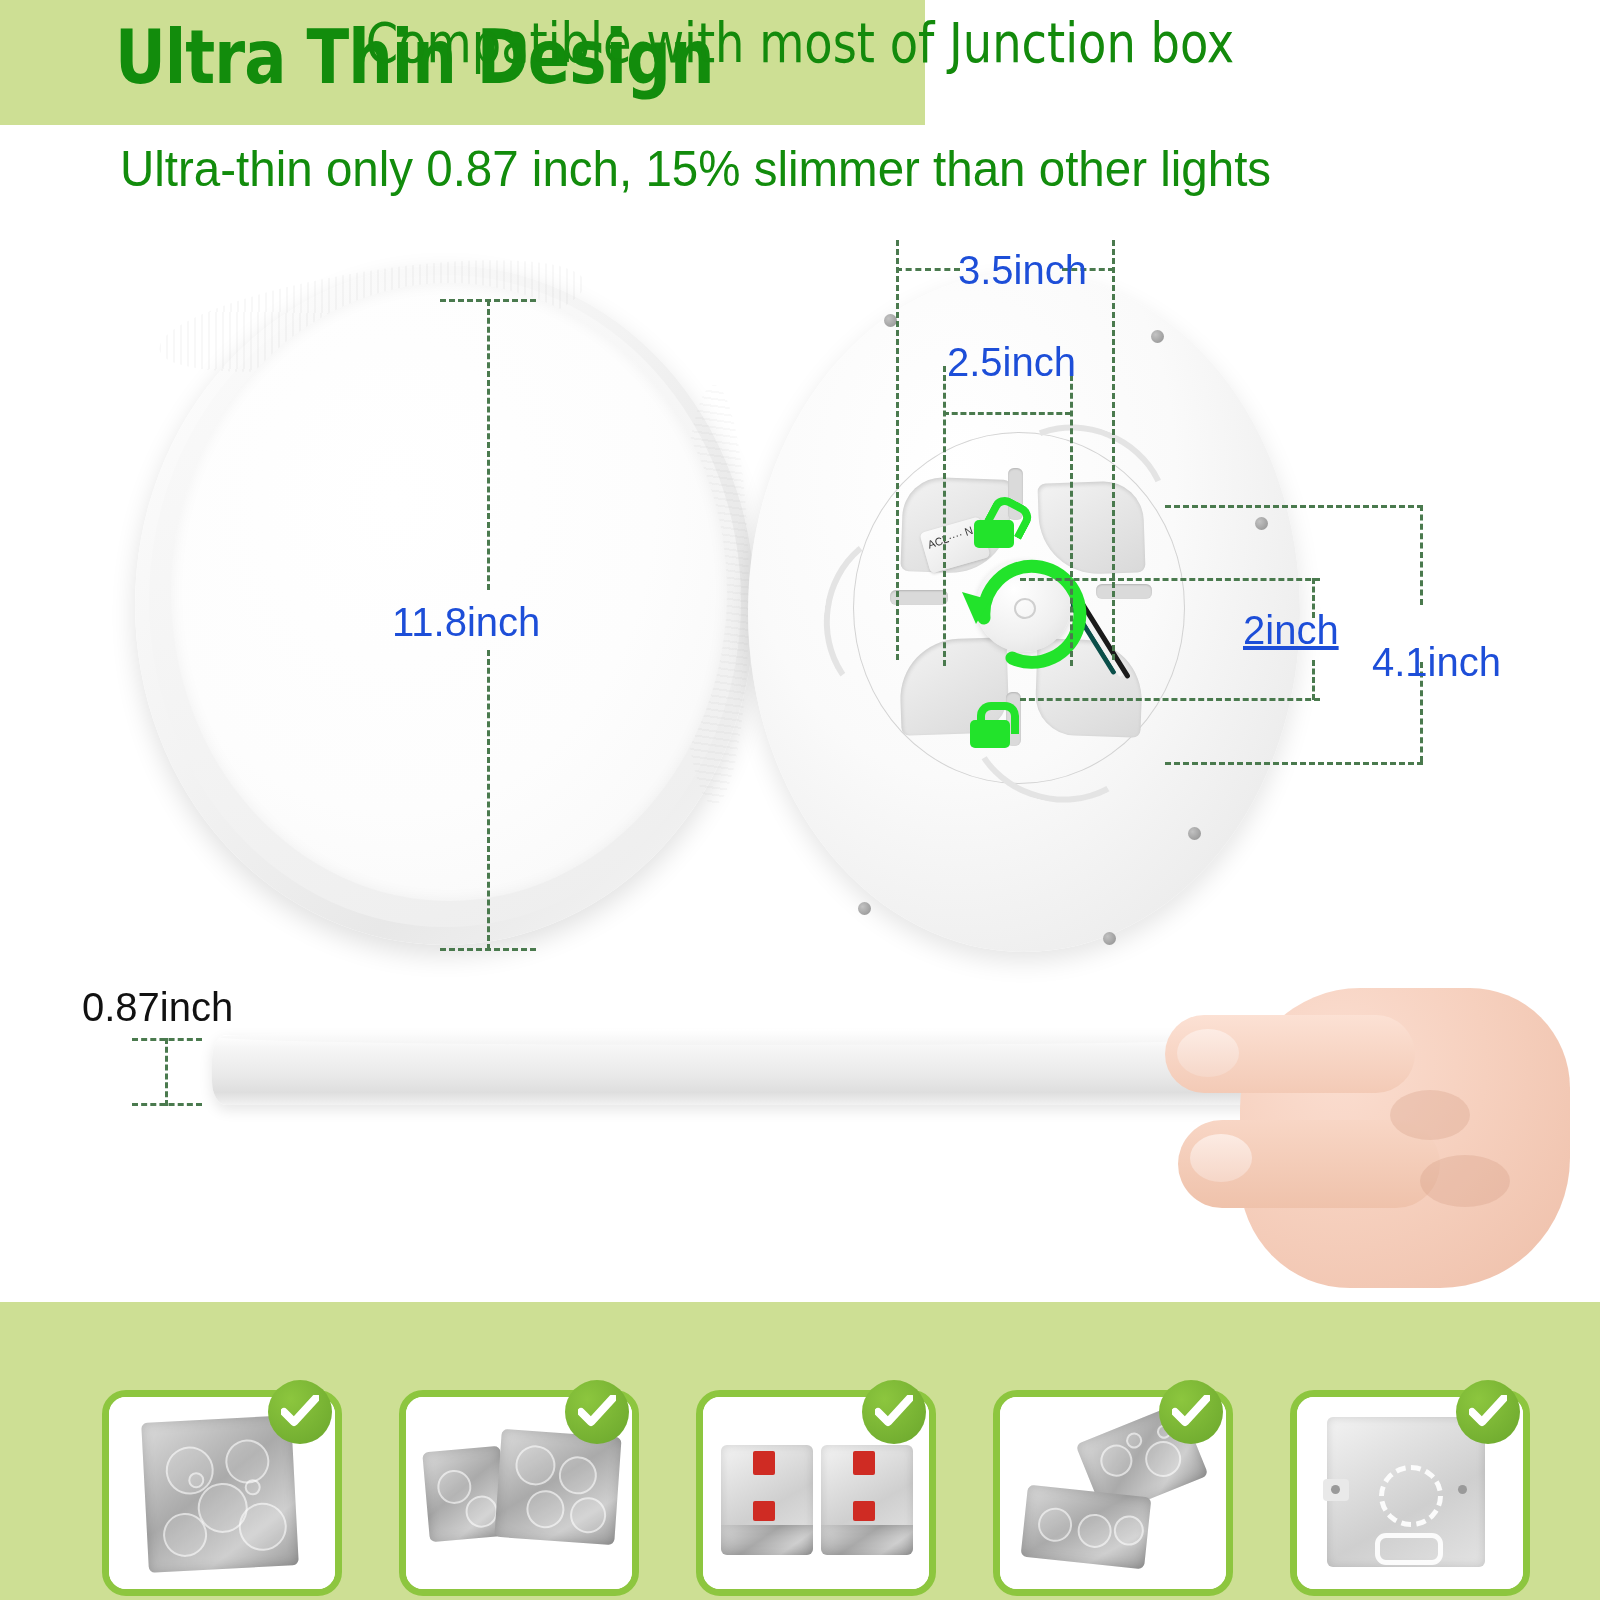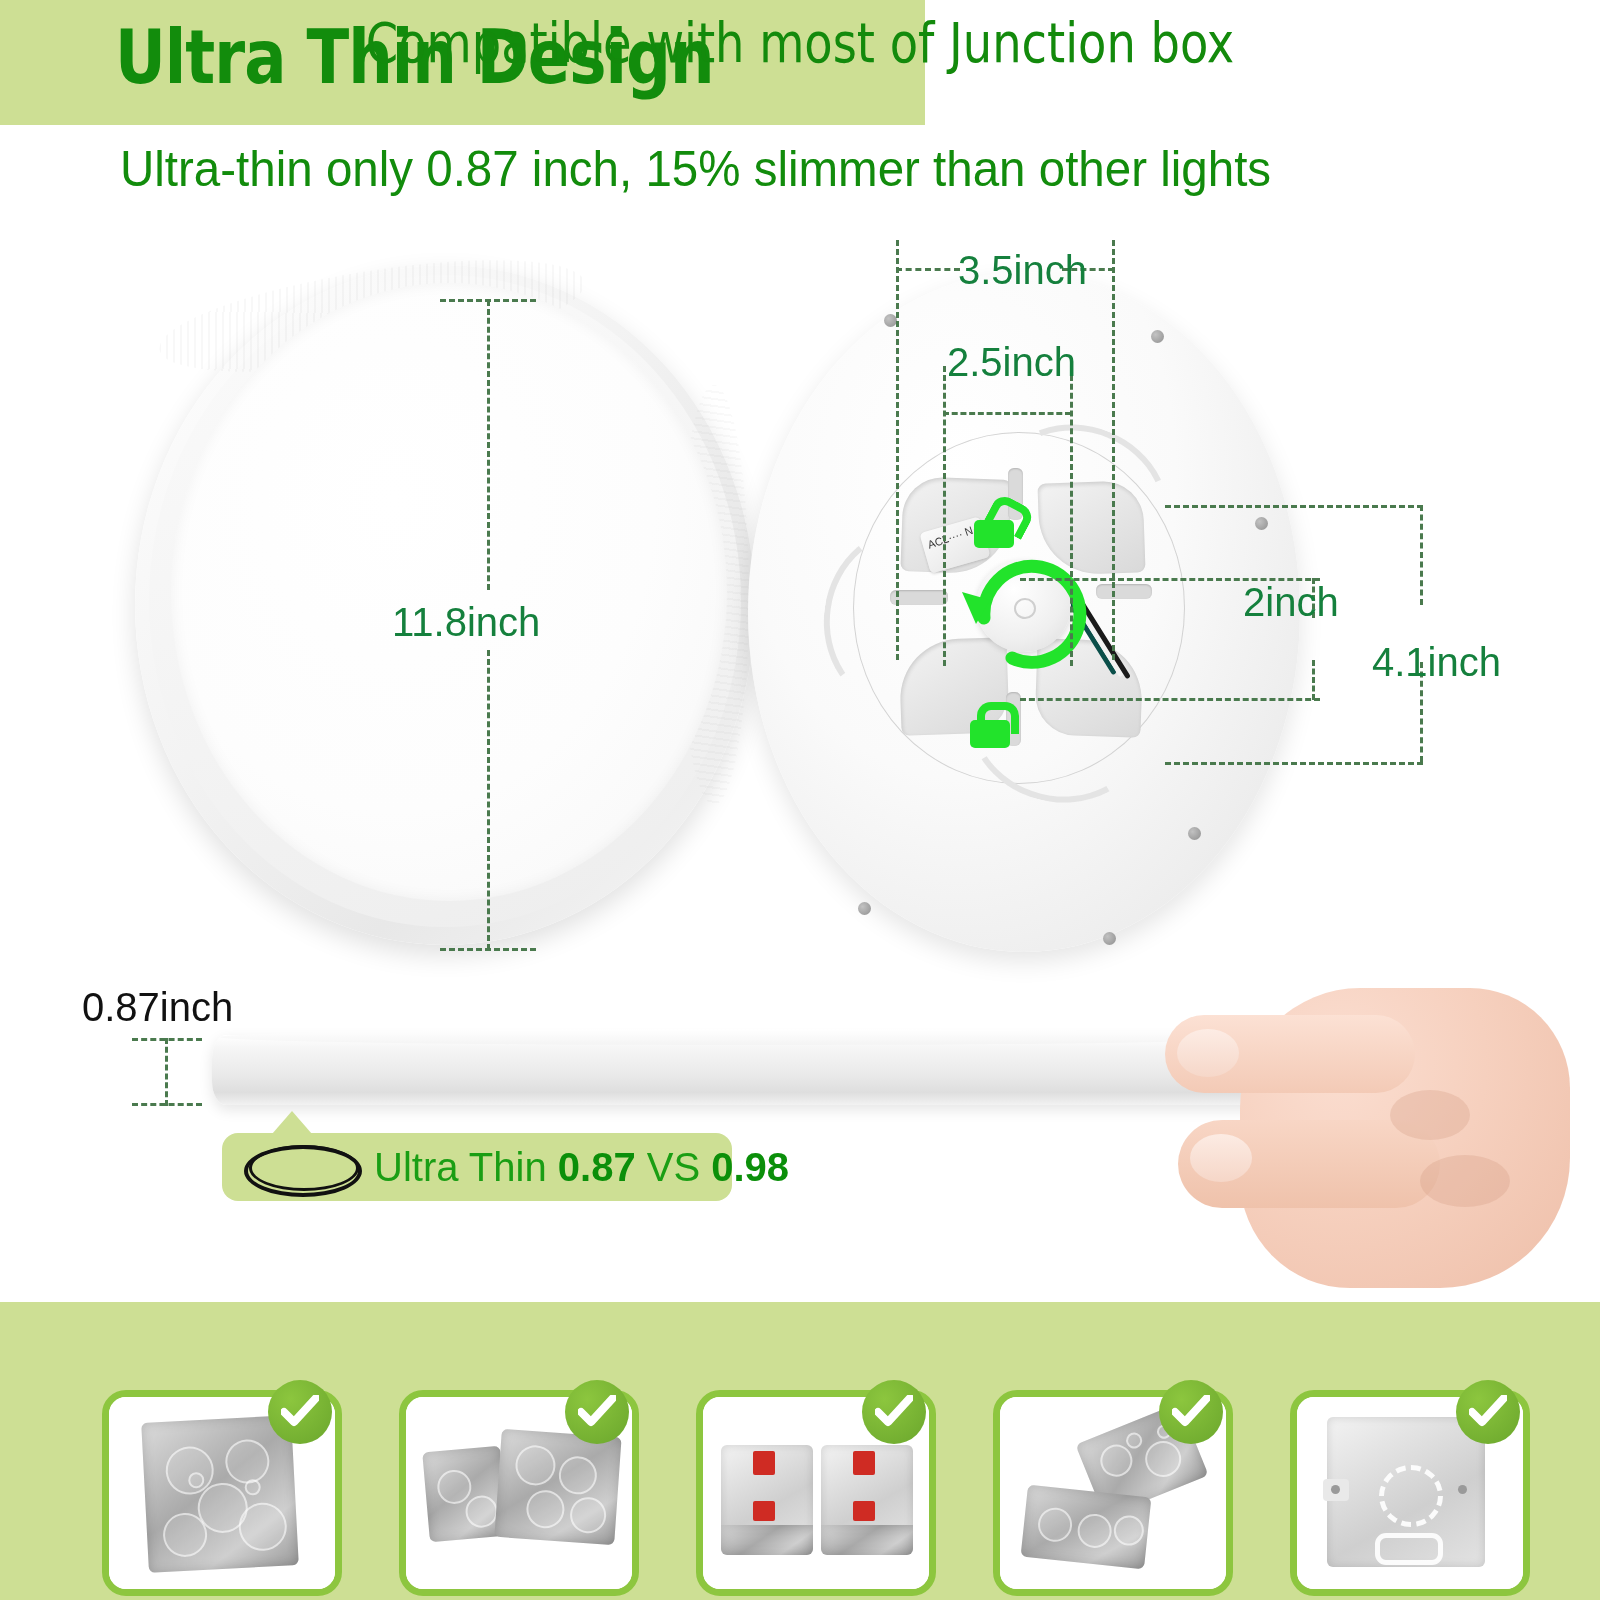--- a/index.html
+++ b/index.html
@@ -13,21 +13,21 @@
   .title-text{position:absolute;left:115px;top:14px;font-size:74px;font-weight:bold;
               color:#128c0c;letter-spacing:-1px;white-space:nowrap;
               font-family:"DejaVu Sans Condensed","Liberation Sans",sans-serif;
               transform:scaleX(.94);transform-origin:left center;}
   .subtitle{position:absolute;left:120px;top:140px;font-size:50px;color:#128c0c;
             white-space:nowrap;transform:scaleX(.95);transform-origin:left center;}
 
   
   .dimline-v{position:absolute;border-left:3px dashed #4a7a4e;}
   .dimline-h{position:absolute;border-top:3px dashed #4a7a4e;}
-  .dimlabel{position:absolute;color:#15803d;font-size:38px;white-space:nowrap;}
+  .dimlabel{position:absolute;color:#1d4ed8;font-size:38px;white-space:nowrap;}
   .dimlabel.big{font-size:40px;}
 
   
   .front-disc{position:absolute;left:135px;top:265px;width:620px;height:680px;}
   .front-outer{position:absolute;inset:0;border-radius:50%;
      background:linear-gradient(135deg,#ffffff 0%,#f3f3f3 42%,#e8e8e8 70%,#f7f7f7 100%);
      box-shadow:0 10px 26px rgba(0,0,0,.12);}
   .front-rim{position:absolute;left:14px;top:10px;right:14px;bottom:18px;border-radius:50%;
      background:linear-gradient(160deg,#fbfbfb,#ededed);}
   .front-face{position:absolute;left:36px;top:18px;right:28px;bottom:44px;border-radius:50%;
@@ -236,21 +236,21 @@
 
   <div class="dimline-v" style="left:943px;top:366px;height:300px;"></div>
   <div class="dimline-v" style="left:1070px;top:366px;height:300px;"></div>
   <div class="dimline-h" style="left:943px;top:412px;width:128px;"></div>
   <div class="dimlabel big" style="left:947px;top:340px;">2.5inch</div>
 
   <div class="dimline-h" style="left:1020px;top:578px;width:300px;"></div>
   <div class="dimline-h" style="left:1020px;top:698px;width:300px;"></div>
   <div class="dimline-v" style="left:1312px;top:578px;height:40px;"></div>
   <div class="dimline-v" style="left:1312px;top:660px;height:40px;"></div>
-  <div class="dimlabel big" style="left:1243px;top:580px;">2inch</div>
+  <div class="dimlabel big" style="left:1243px;top:608px;text-decoration:underline;">2inch</div>
 
   <div class="dimline-h" style="left:1165px;top:505px;width:258px;"></div>
   <div class="dimline-h" style="left:1165px;top:762px;width:258px;"></div>
   <div class="dimline-v" style="left:1420px;top:505px;height:100px;"></div>
   <div class="dimline-v" style="left:1420px;top:662px;height:100px;"></div>
   <div class="dimlabel big" style="left:1372px;top:640px;">4.1inch</div>
 
   <div class="edge-view">
     <div class="edge-top"></div>
   </div>
@@ -267,27 +267,20 @@
     <div class="finger f-index">
       <div class="nail"></div>
     </div>
     <div class="finger f-thumb">
       <div class="nail"></div>
     </div>
     <div class="knuck" style="left:270px;top:120px;width:80px;height:50px;"></div>
     <div class="knuck" style="left:300px;top:185px;width:90px;height:52px;"></div>
   </div>
 
-  <div class="badge">
-    <div class="pointer"></div>
-    <div class="ellipse"></div>
-    <div class="txt">
-      <span>Ultra Thin </span><b>0.87</b><span> VS </span><b>0.98</b>
-    </div>
-  </div>
 
   <div class="compat"></div>
   <div class="compat-title">Compatible with most of Junction box</div>
 
   <div class="cards">
 
     <div class="card">
       <div class="card-frame">
         <div class="card-photo">
           <div class="mbox" style="left:36px;top:22px;width:150px;height:150px;transform:rotate(-3deg);">

